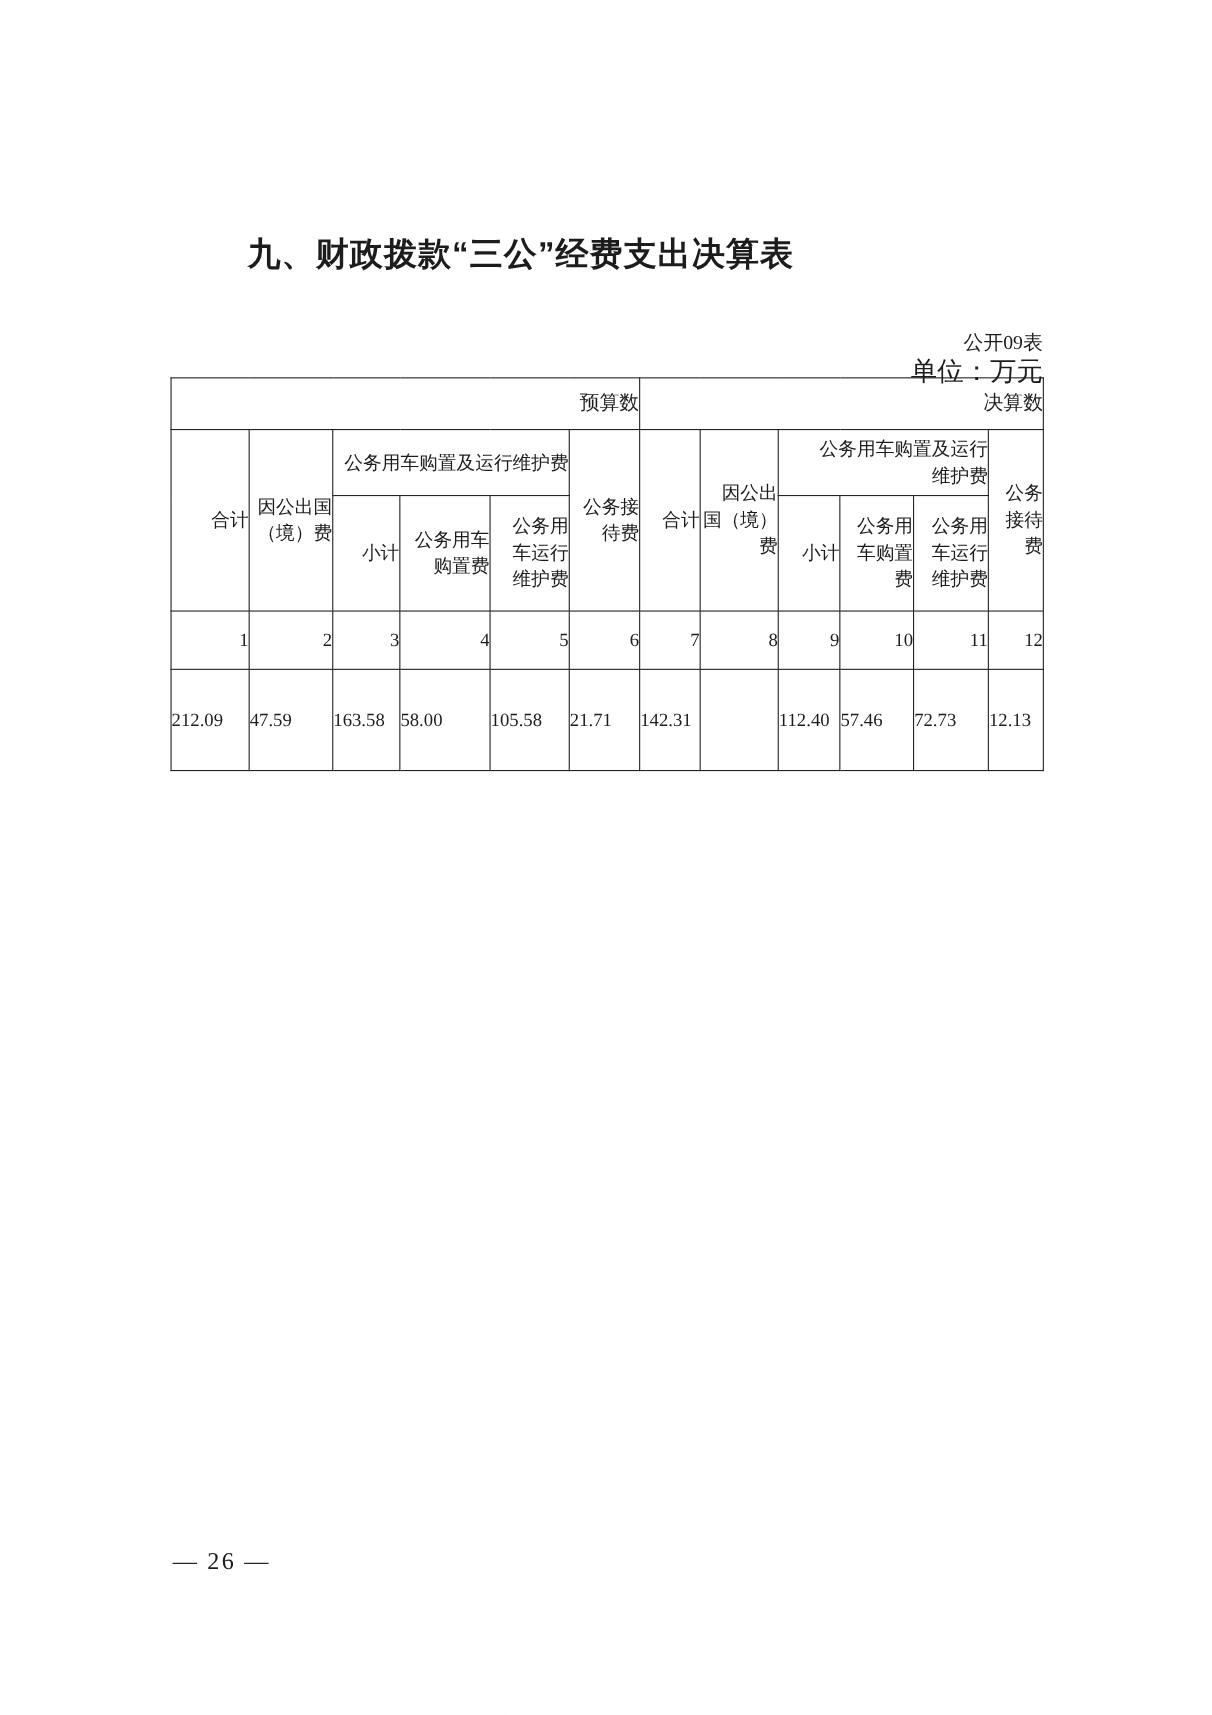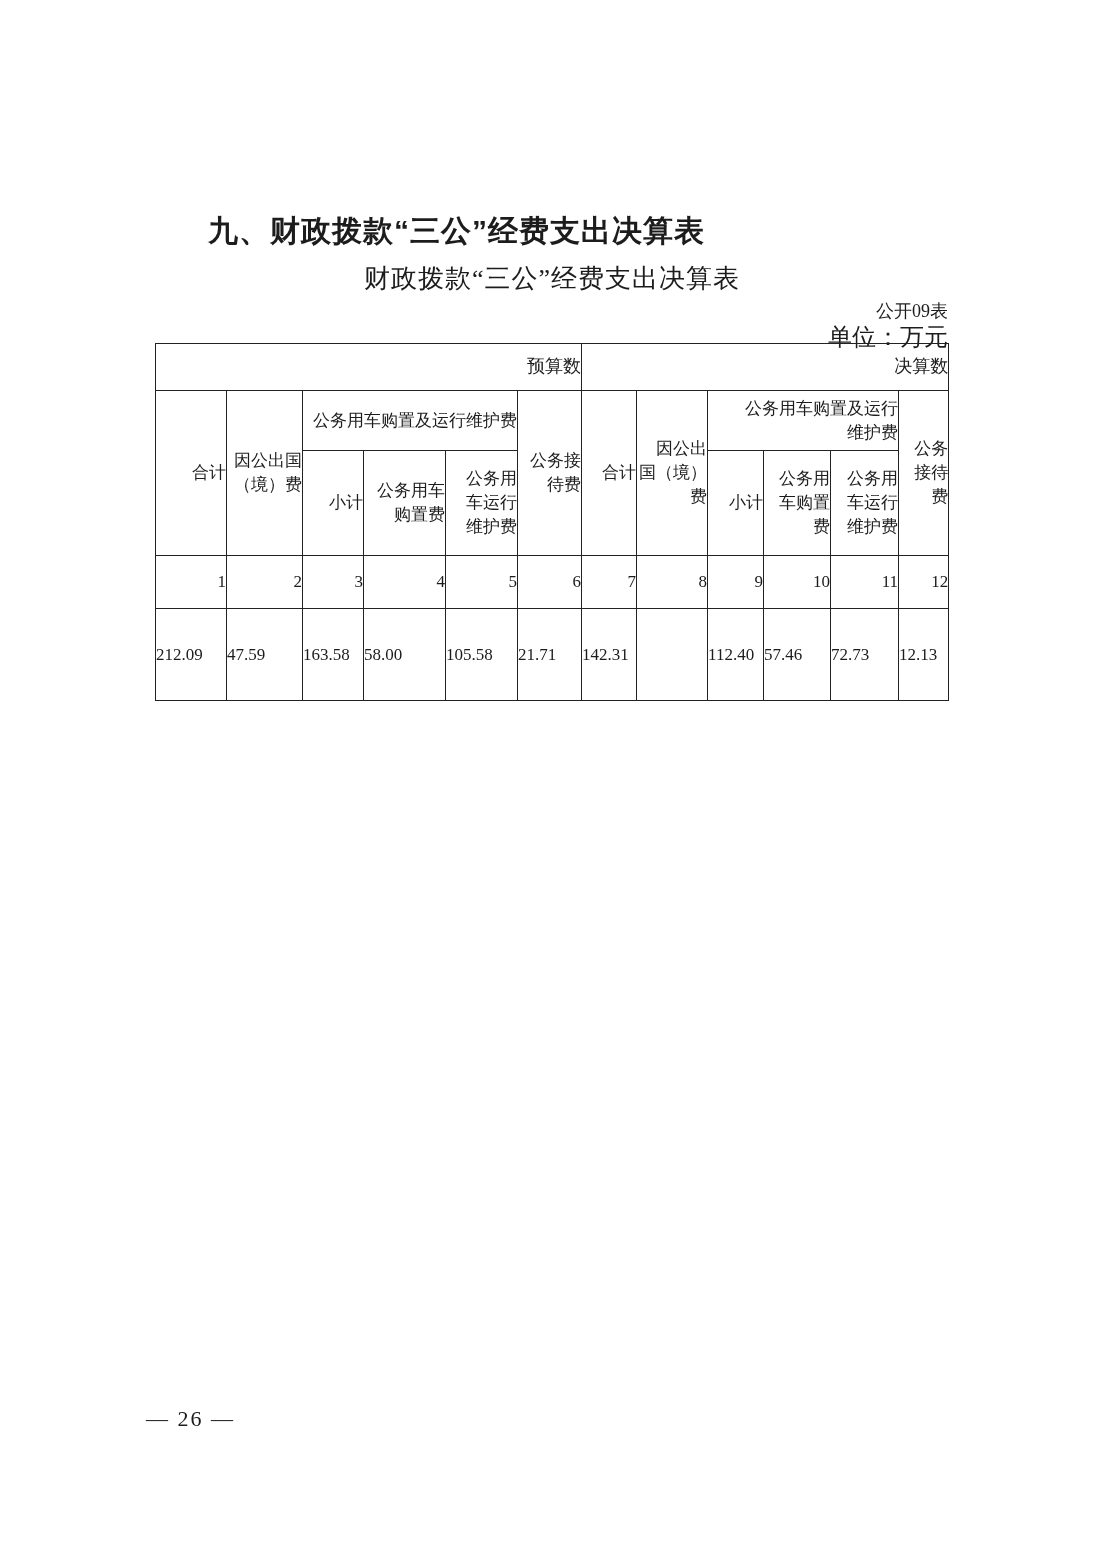--- a/index.html
+++ b/index.html
@@ -2,21 +2,21 @@
 <html><head>
 <meta charset="utf-8">
 <style>
   html,body { margin:0; padding:0; background:#e9e9e9; }
   .page {
     position:relative; width:1102px; height:1559px; margin:0 auto;
     background:#ffffff; color:#1c1c1c; overflow:hidden;
     font-family:"Liberation Serif", serif;
   }
   .heading {
-    position:absolute; left:208px; top:211px;
+    position:absolute; left:225px; top:211px;
     font-family:"Liberation Sans", sans-serif;
     font-weight:700; font-size:30px; letter-spacing:1px; white-space:nowrap;
   }
   .subtitle {
     position:absolute; left:155px; top:261px; width:794px;
     text-align:center; font-size:26px; letter-spacing:1px; white-space:nowrap;
   }
   .table-no {
     position:absolute; top:299px; right:154px; font-size:18px; white-space:nowrap;
   }
@@ -42,31 +42,30 @@
   tr.r5 { height:92px; }
   tr.r1 td { font-size:18px; }
   tr.r5 td {
     text-align:left; padding-right:3px; white-space:nowrap; font-size:17px;
   }
   .note {
     position:absolute; left:155px; top:714px; width:794px;
     font-size:17.5px; line-height:27px; text-align:justify;
   }
   .page-no {
-    position:absolute; left:146px; top:1406px;
+    position:absolute; left:157px; top:1406px;
     font-size:22px; letter-spacing:2px; white-space:nowrap;
   }
 </style>
 </head>
 <body>
 
 <div class="page">
 
   <div class="heading">九、财政拨款“三公”经费支出决算表</div>
-  <div class="subtitle">财政拨款“三公”经费支出决算表</div>
   <div class="table-no">公开09表</div>
   <div class="unit">单位：万元</div>
 
   <table class="fiscal">
     <colgroup>
       <col style="width:71px">
         <col style="width:76px">
         <col style="width:61px">
       <col style="width:82px">
         <col style="width:72px">

